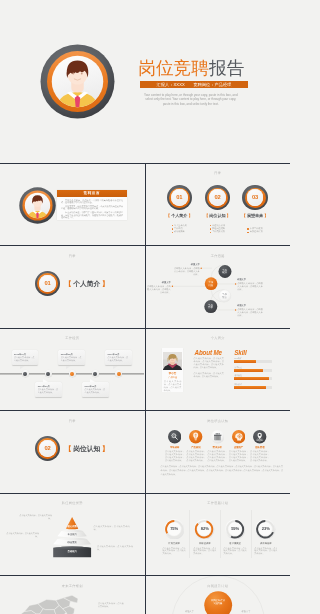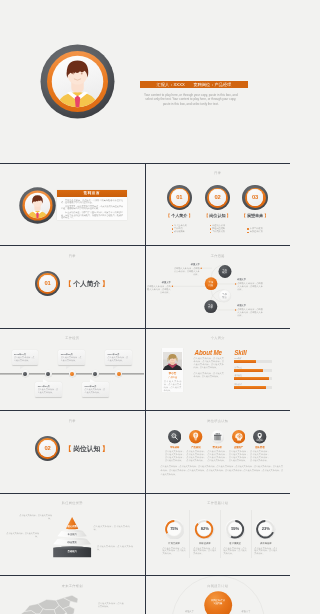--- a/index.html
+++ b/index.html
@@ -169,20 +169,21 @@
       <path d="M61 95 l14 10 14-10 7 2.5 -21 17 -21-17 z" fill="#ffffff"></path>
       <path d="M75 103 l5.5 4.5 -2.5 25 -3 5 -3-5 -2.5-25 z" fill="#e8436b"></path>
       <path d="M62.5 74 h25 v14 q0 9-12.5 9 q-12.5 0-12.5-9 z" fill="#fbdfce"></path>
       <ellipse cx="75" cy="58" rx="21" ry="23" fill="#fce5d6"></ellipse>
       <path d="M53.5 57 q0-24 21.5-24 q21.5 0 21.5 24 q0 6-1.5 10 q-1.5-11-6-13.5 q-4 5-9 1 q-4.5 6-9.5 2 q-4 6-9.5 1 q-5.5 3-6.5 10.5 q-1.5-5-1.5-11 z" fill="#6d2e19"></path>
       <ellipse cx="66.5" cy="59" rx="1.8" ry="2" fill="#c79a86"></ellipse>
       <ellipse cx="83.5" cy="59" rx="1.8" ry="2" fill="#c79a86"></ellipse>
       <path d="M68.5 70 q6.5 5 13 0" stroke="#e7bfa8" stroke-width="1.7" fill="none" stroke-linecap="round"></path>
     </g>
   </svg>
+  <div class="hero-title"><span class="a">岗位竞聘</span><span class="b">报告</span></div>
   <div class="hero-badge">汇报人：XXXX　　竞聘岗位：产品经理</div>
   <div class="hero-desc">Your content to play here, or through your copy, paste in this box, and select only the text. Your content to play here, or through your copy, paste in this box, and select only the text.</div>
 </div>
 <div class="grid">
 <div class="hline" style="top:162.5px"></div>
 <div class="hline" style="top:245px"></div>
 <div class="hline" style="top:327.5px"></div>
 <div class="hline" style="top:410px"></div>
 <div class="hline" style="top:492.5px"></div>
 <div class="hline" style="top:575px"></div>

